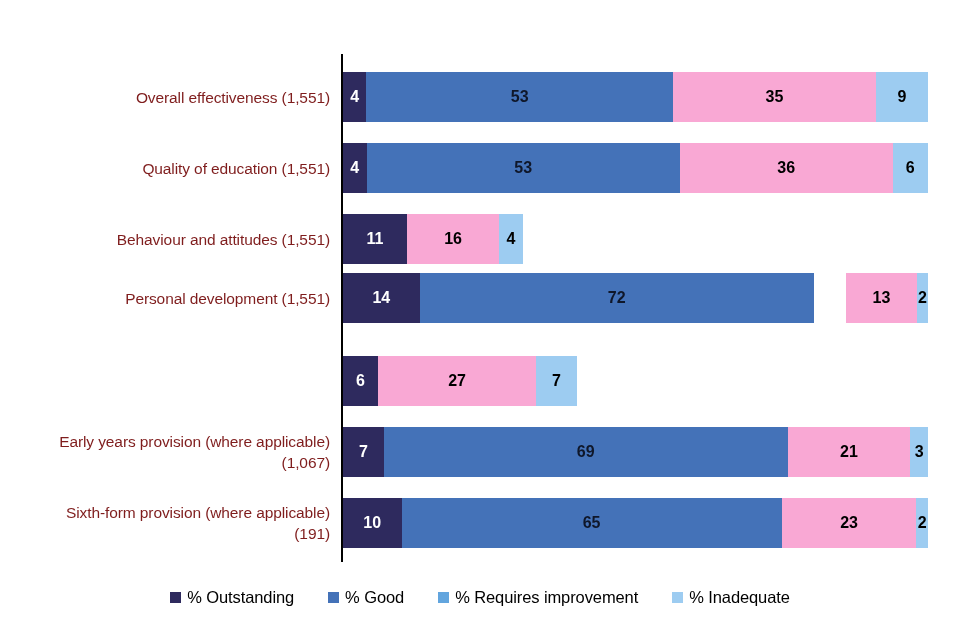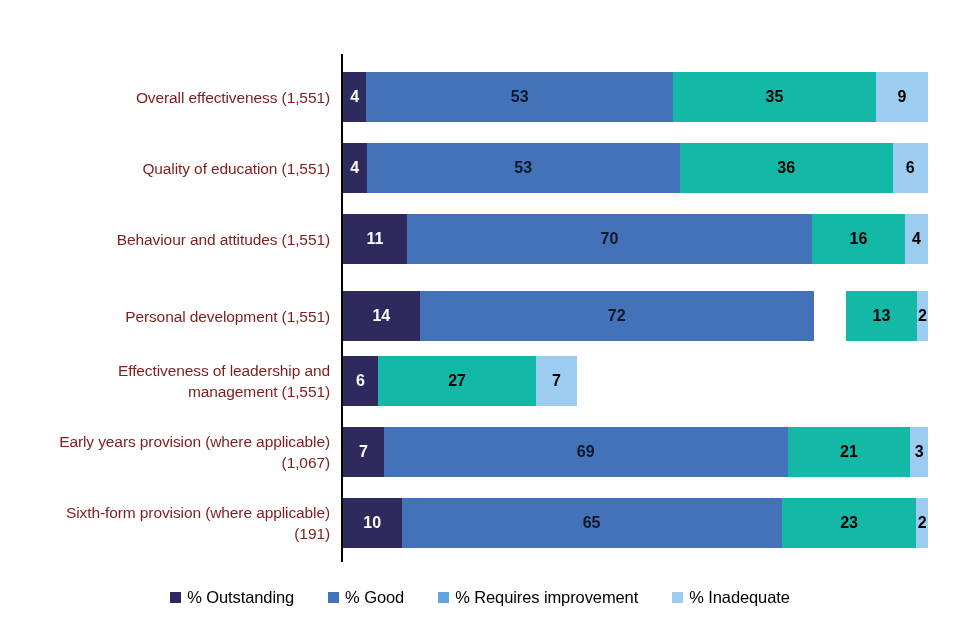--- a/index.html
+++ b/index.html
@@ -85,21 +85,21 @@
     justify-content: center;
     font-size: 16px;
     font-weight: bold;
     box-sizing: border-box;
     overflow: hidden;
     white-space: nowrap;
   }
 
   .seg.outstanding { background: #2E2A5E; color: #ffffff; }
   .seg.good        { background: #4472B8; color: #0f172a; }
-  .seg.requires    { background: #14b8a6; color: #000000; }
+  .seg.requires    { background: #f9a8d4; color: #000000; }
   .seg.inadequate  { background: #9DCCF1; color: #000000; }
 
   
   .legend {
     position: absolute;
     left: 0;
     top: 588px;
     width: 960px;
     display: flex;
     justify-content: center;
@@ -150,36 +150,34 @@
             <div class="seg outstanding" style="width: 4.0404%;">4</div>
             <div class="seg good" style="width: 53.5354%;">53</div>
             <div class="seg requires" style="width: 36.3636%;">36</div>
             <div class="seg inadequate" style="width: 6.06061%;">6</div>
           </div>
         </div>
         <div class="row" style="top: 166px;">
           <div class="cat-label">Behaviour and attitudes (1,551)</div>
           <div class="bar">
             <div class="seg outstanding" style="width: 10.8911%;">11</div>
-            <div class="seg good" style="width: 69.3069%;">70</div>
             <div class="seg requires" style="width: 15.8416%;">16</div>
             <div class="seg inadequate" style="width: 3.9604%;">4</div>
           </div>
         </div>
-        <div class="row" style="top: 243px; text-decoration: underline;">
+        <div class="row" style="top: 225px; text-decoration: underline;">
           <div class="cat-label">Personal development (1,551)</div>
           <div class="bar">
             <div class="seg outstanding" style="width: 13.8614%;">14</div>
             <div class="seg good" style="width: 71.2871%;">72</div>
             <div class="seg requires" style="width: 12.8713%; margin-left: 32px;">13</div>
             <div class="seg inadequate" style="width: 1.9802%;">2</div>
           </div>
         </div>
         <div class="row" style="top: 308px;">
-          <div class="cat-label">Effectiveness of leadership and management (1,551)</div>
           <div class="bar">
             <div class="seg outstanding" style="width: 6%;">6</div>
             <div class="seg requires" style="width: 27%;">27</div>
             <div class="seg inadequate" style="width: 7%;">7</div>
           </div>
         </div>
         <div class="row" style="top: 379px; padding-left: 32px;">
           <div class="cat-label">Early years provision (where applicable) (1,067)</div>
           <div class="bar">
             <div class="seg outstanding" style="width: 7%;">7</div>

